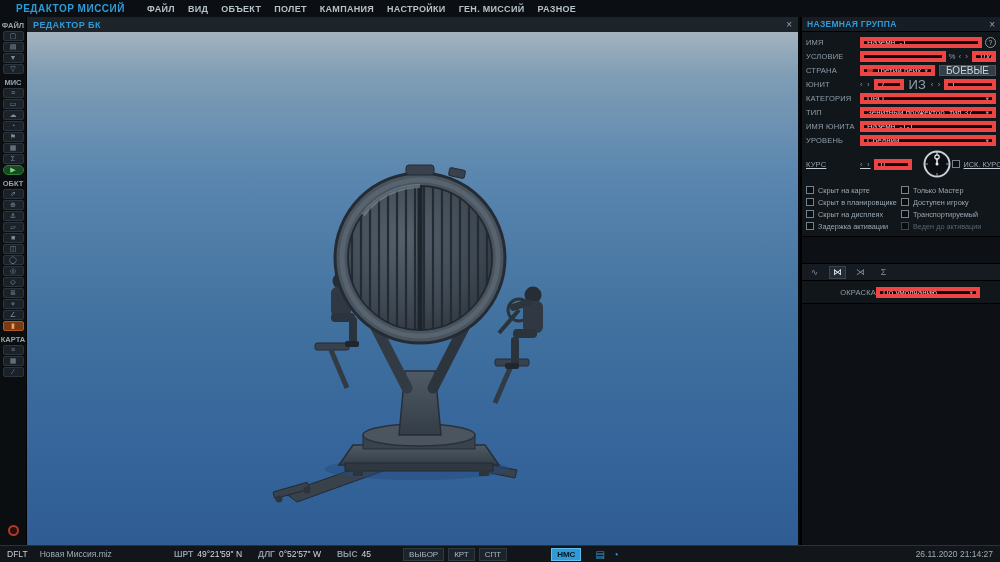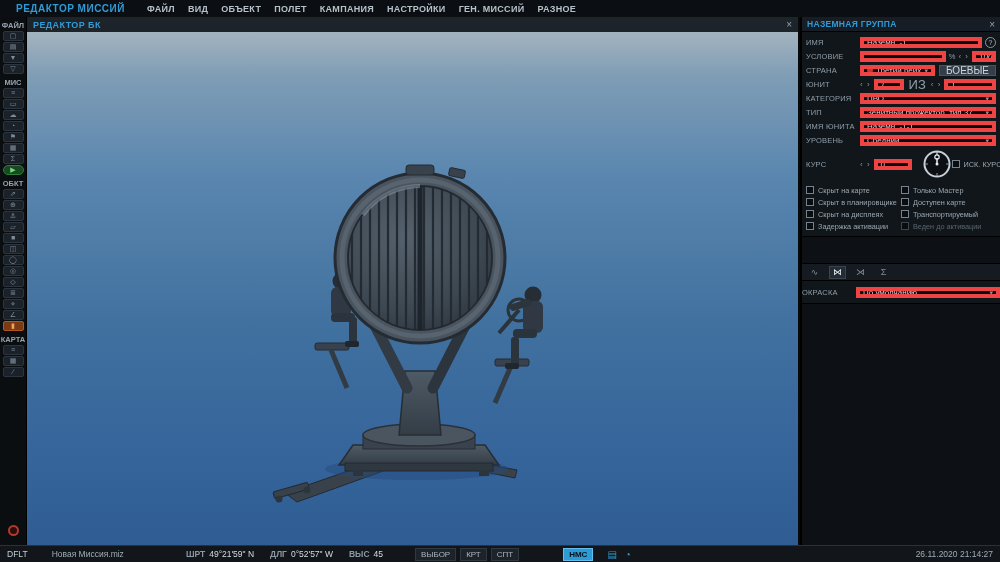--- a/index.html
+++ b/index.html
@@ -40,40 +40,40 @@
   .row > label, .heading-block > label { width:54px; flex:0 0 54px; color:#909ea9; font-size:7.5px; letter-spacing:.2px; }
   .ctl { flex:1 1 auto; height:11px; background:#0a0d10; border:4px solid #ef4444; color:#ccd5dc; font-size:8px; line-height:9px; padding:0 3px; display:flex; align-items:center; min-width:0; white-space:nowrap; overflow:hidden; }
   .ctl.narrow { flex:0 0 30px;font-style:italic; }
   .select::after { content:"▾"; color:#8794a0; font-size:7px; margin-left:auto; padding-left:3px; }
   .help-btn { flex:0 0 11px; width:11px; height:11px; margin-left:3px; border:1px solid #8a97a2; border-radius:50%; color:#aeb9c2; font-size:7px; line-height:9px; text-align:center; cursor:pointer; }
   .pct { color:#909ea9; font-size:7.5px; margin:0 3px; }
   .spin-arrows { color:#8794a0; font-size:8px; letter-spacing:1px; margin:0 3px 0 0; cursor:pointer; flex:0 0 auto; }
   .mini-label { color:#909ea9; font-size:13px; margin:0 5px; }
   .btn { background:#333e49; border:1px solid #4a5560; color:#cdd6dd; font-size:10px; height:11px; line-height:9px; padding:0 6px; margin-left:4px; cursor:pointer; flex:0 0 auto; }
   .flag-swatch { width:6px; height:6px; background:#c0392b; border-radius:50%; margin-right:3px; flex:0 0 auto; }
-  .heading-block { display:flex; align-items:center; height:32px; margin-bottom:1px; }
+  .heading-block { display:flex; align-items:center; height:32px; margin-bottom:1px;text-decoration:underline; }
   .compass { width:30px; height:30px; margin-left:10px; flex:0 0 auto; cursor:pointer; }
   .chk { width:8px; height:8px; border:1px solid #76838e; background:#0a0d10; flex:0 0 auto; margin-right:4px; cursor:pointer; }
   .chk-row { display:flex; align-items:center; height:12px; }
   .chk-label { color:#9aa7b1; font-size:7.3px; white-space:nowrap; }
   .chk-row.disabled .chk { border-color:#3c454e; }
   .chk-row.disabled .chk-label { color:#5a646d;text-align:center; }
   .chk-grid { display:flex; padding:2px 4px 4px; flex:0 0 auto; }
   .chk-col { flex:1; min-width:0; }
   .rp-gap { height:28px; background:#0d1014; border-top:1px solid #000; border-bottom:1px solid #000; flex:0 0 auto; }
   .rp-tabs { height:17px; background:#151b21; display:flex; align-items:center; gap:6px; padding:0 4px; border-bottom:1px solid #000; flex:0 0 auto; }
   .rp-tab { width:17px; height:13px; text-align:center; color:#7e8c98; font-size:9px; line-height:13px; cursor:pointer; }
   .rp-tab.active { color:#eef4f8; background:#232b34; border:1px solid #3a444e; line-height:11px; }
-  .rp-livery { padding:5px 0; flex:0 0 auto; }
+  .rp-livery { padding:5px 20px; flex:0 0 auto;text-align:right; }
   .rp-fill { flex:1 1 auto; background:#0d1014; border-top:1px solid #000; }
 
   
   .statusbar { position:absolute; bottom:0; left:0; width:100%; height:17px; background:#12161a; border-top:1px solid #2a3138; display:flex; align-items:center; font-size:8.5px; padding:0 7px; z-index:6; }
   .sb-profile { color:#c3ced6; margin-right:12px; cursor:pointer; }
-  .sb-mission { color:#9fadb7; margin-right:62px;margin-left:12px; }
+  .sb-mission { color:#9fadb7; margin-right:62px; }
   .sb-label { color:#8b98a3; margin-right:4px; font-weight:bold; }
   .sb-value { color:#d2dbe2; margin-right:16px; }
   .sb-toggles { display:flex; margin-left:16px; }
   .sb-toggle { color:#aab6bf; background:#1c232b; border:1px solid #30393f; padding:1px 5px; margin-right:4px; font-size:8px; cursor:pointer; }
   .sb-toggle.active { background:#2f9bd6; color:#06121c; border-color:#5fc0ee; font-weight:bold;margin-left:40px; }
   .sb-icons { display:flex; margin-left:6px; }
   .sb-icon { color:#2f9bd6; font-size:10px; margin:0 4px; cursor:pointer; }
   .sb-date { margin-left:auto; color:#9fadb7; }
 </style>
 </head>
@@ -347,21 +347,21 @@
             <span class="chk-label">Задержка активации</span>
           </div>
         </div>
       <div class="chk-col">
           <div class="chk-row">
             <span class="chk"></span>
             <span class="chk-label">Только Мастер</span>
           </div>
           <div class="chk-row">
             <span class="chk"></span>
-            <span class="chk-label">Доступен карте</span>
+            <span class="chk-label">Доступен игроку</span>
           </div>
           <div class="chk-row">
             <span class="chk"></span>
             <span class="chk-label">Транспортируемый</span>
           </div>
           <div class="chk-row disabled">
             <span class="chk"></span>
             <span class="chk-label">Веден до активации</span>
           </div>
         </div>

